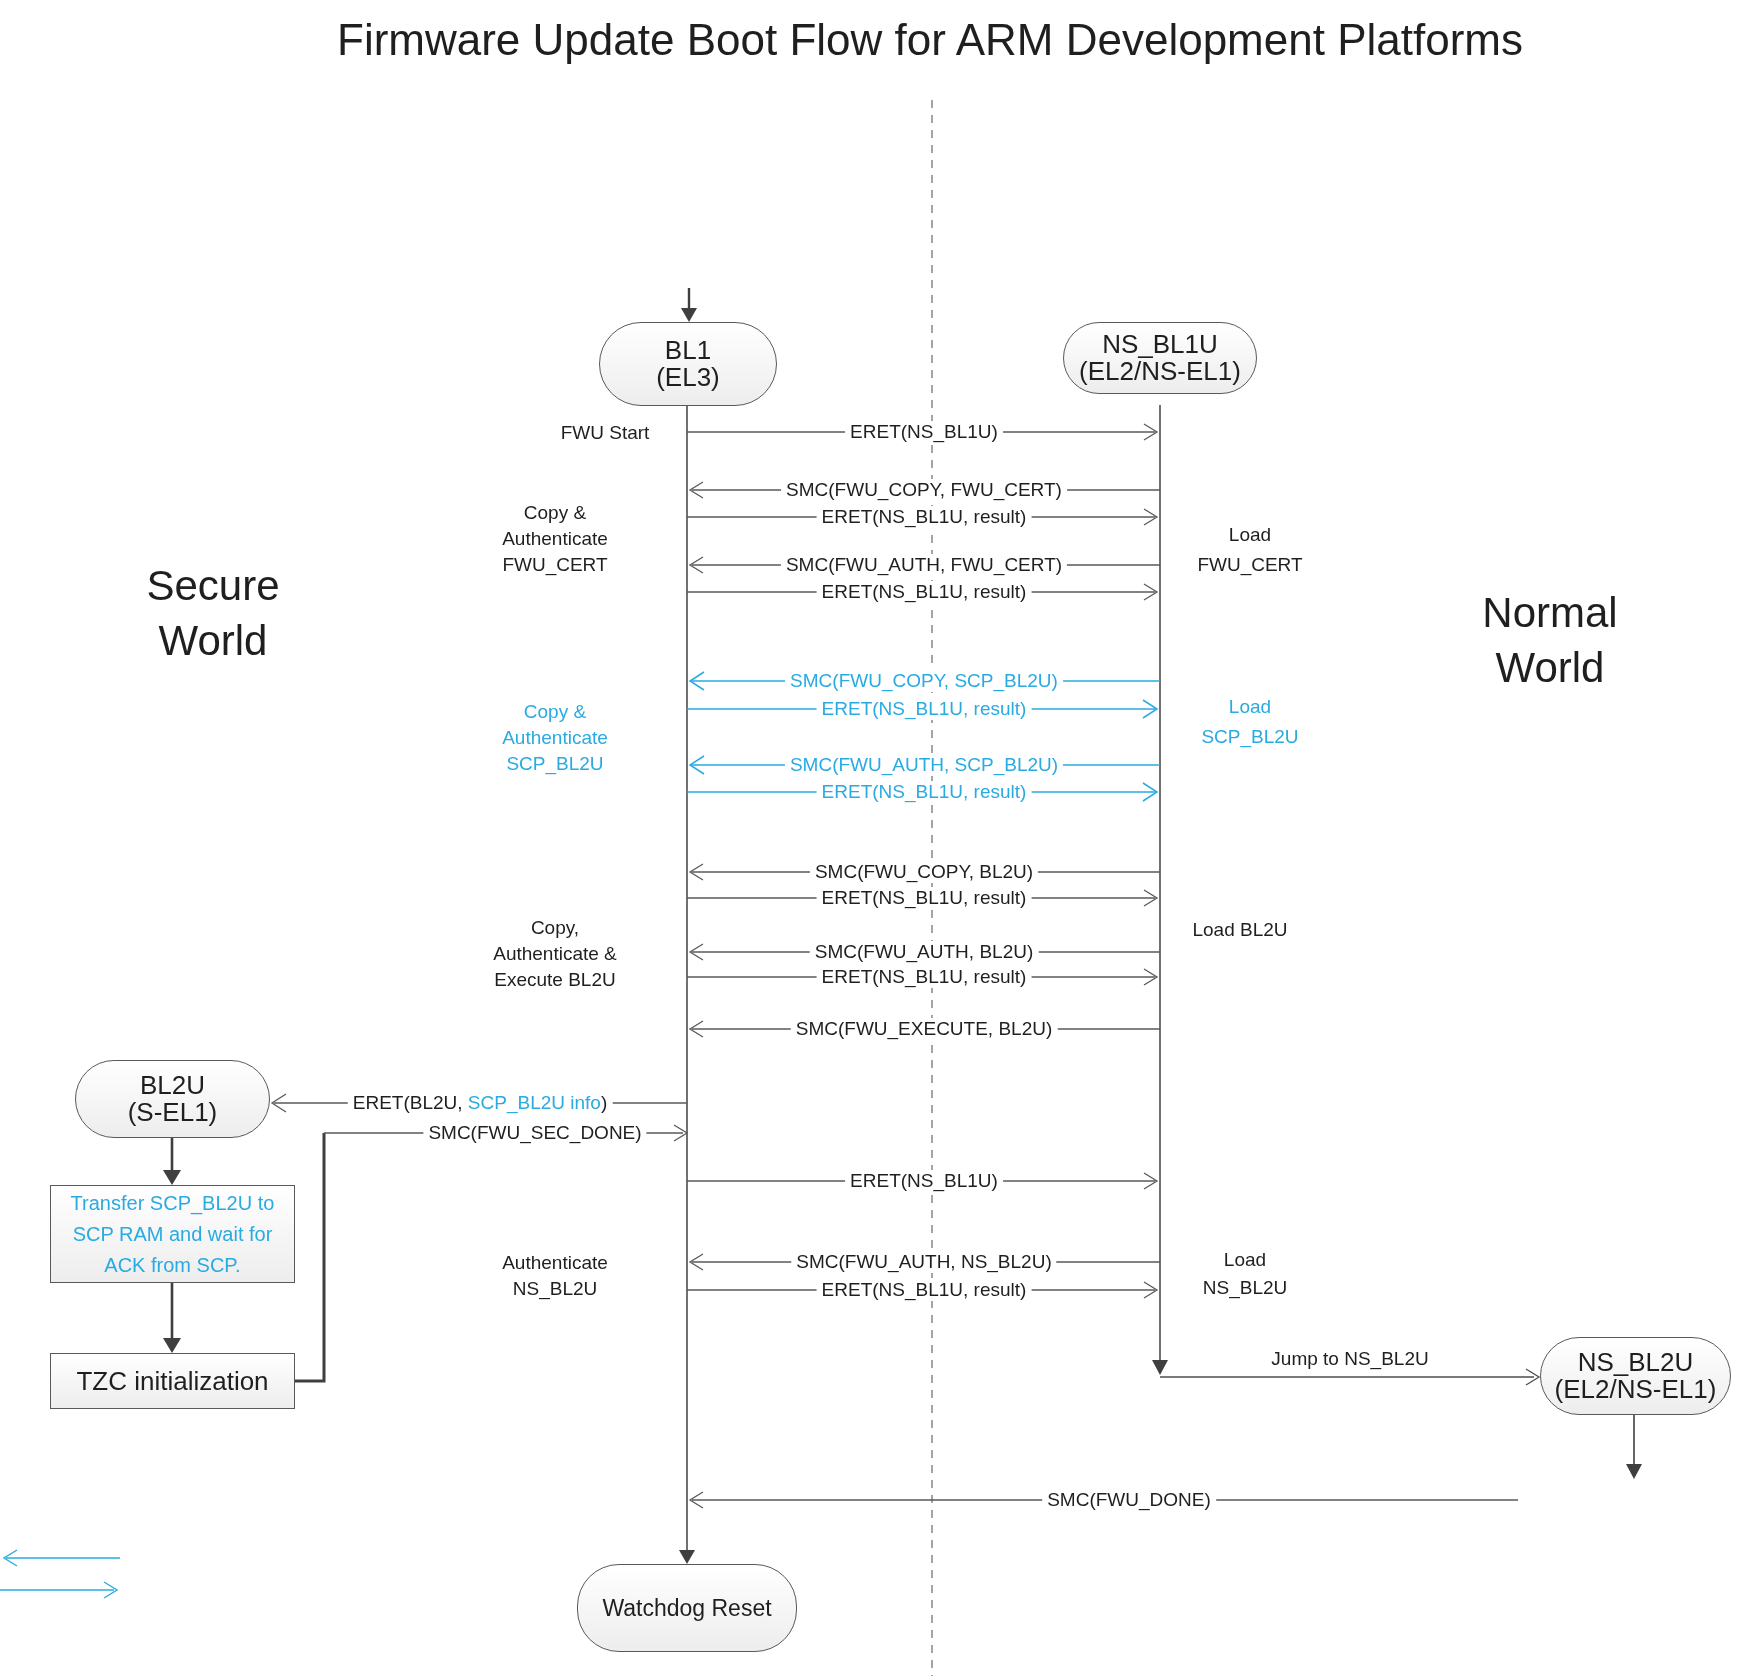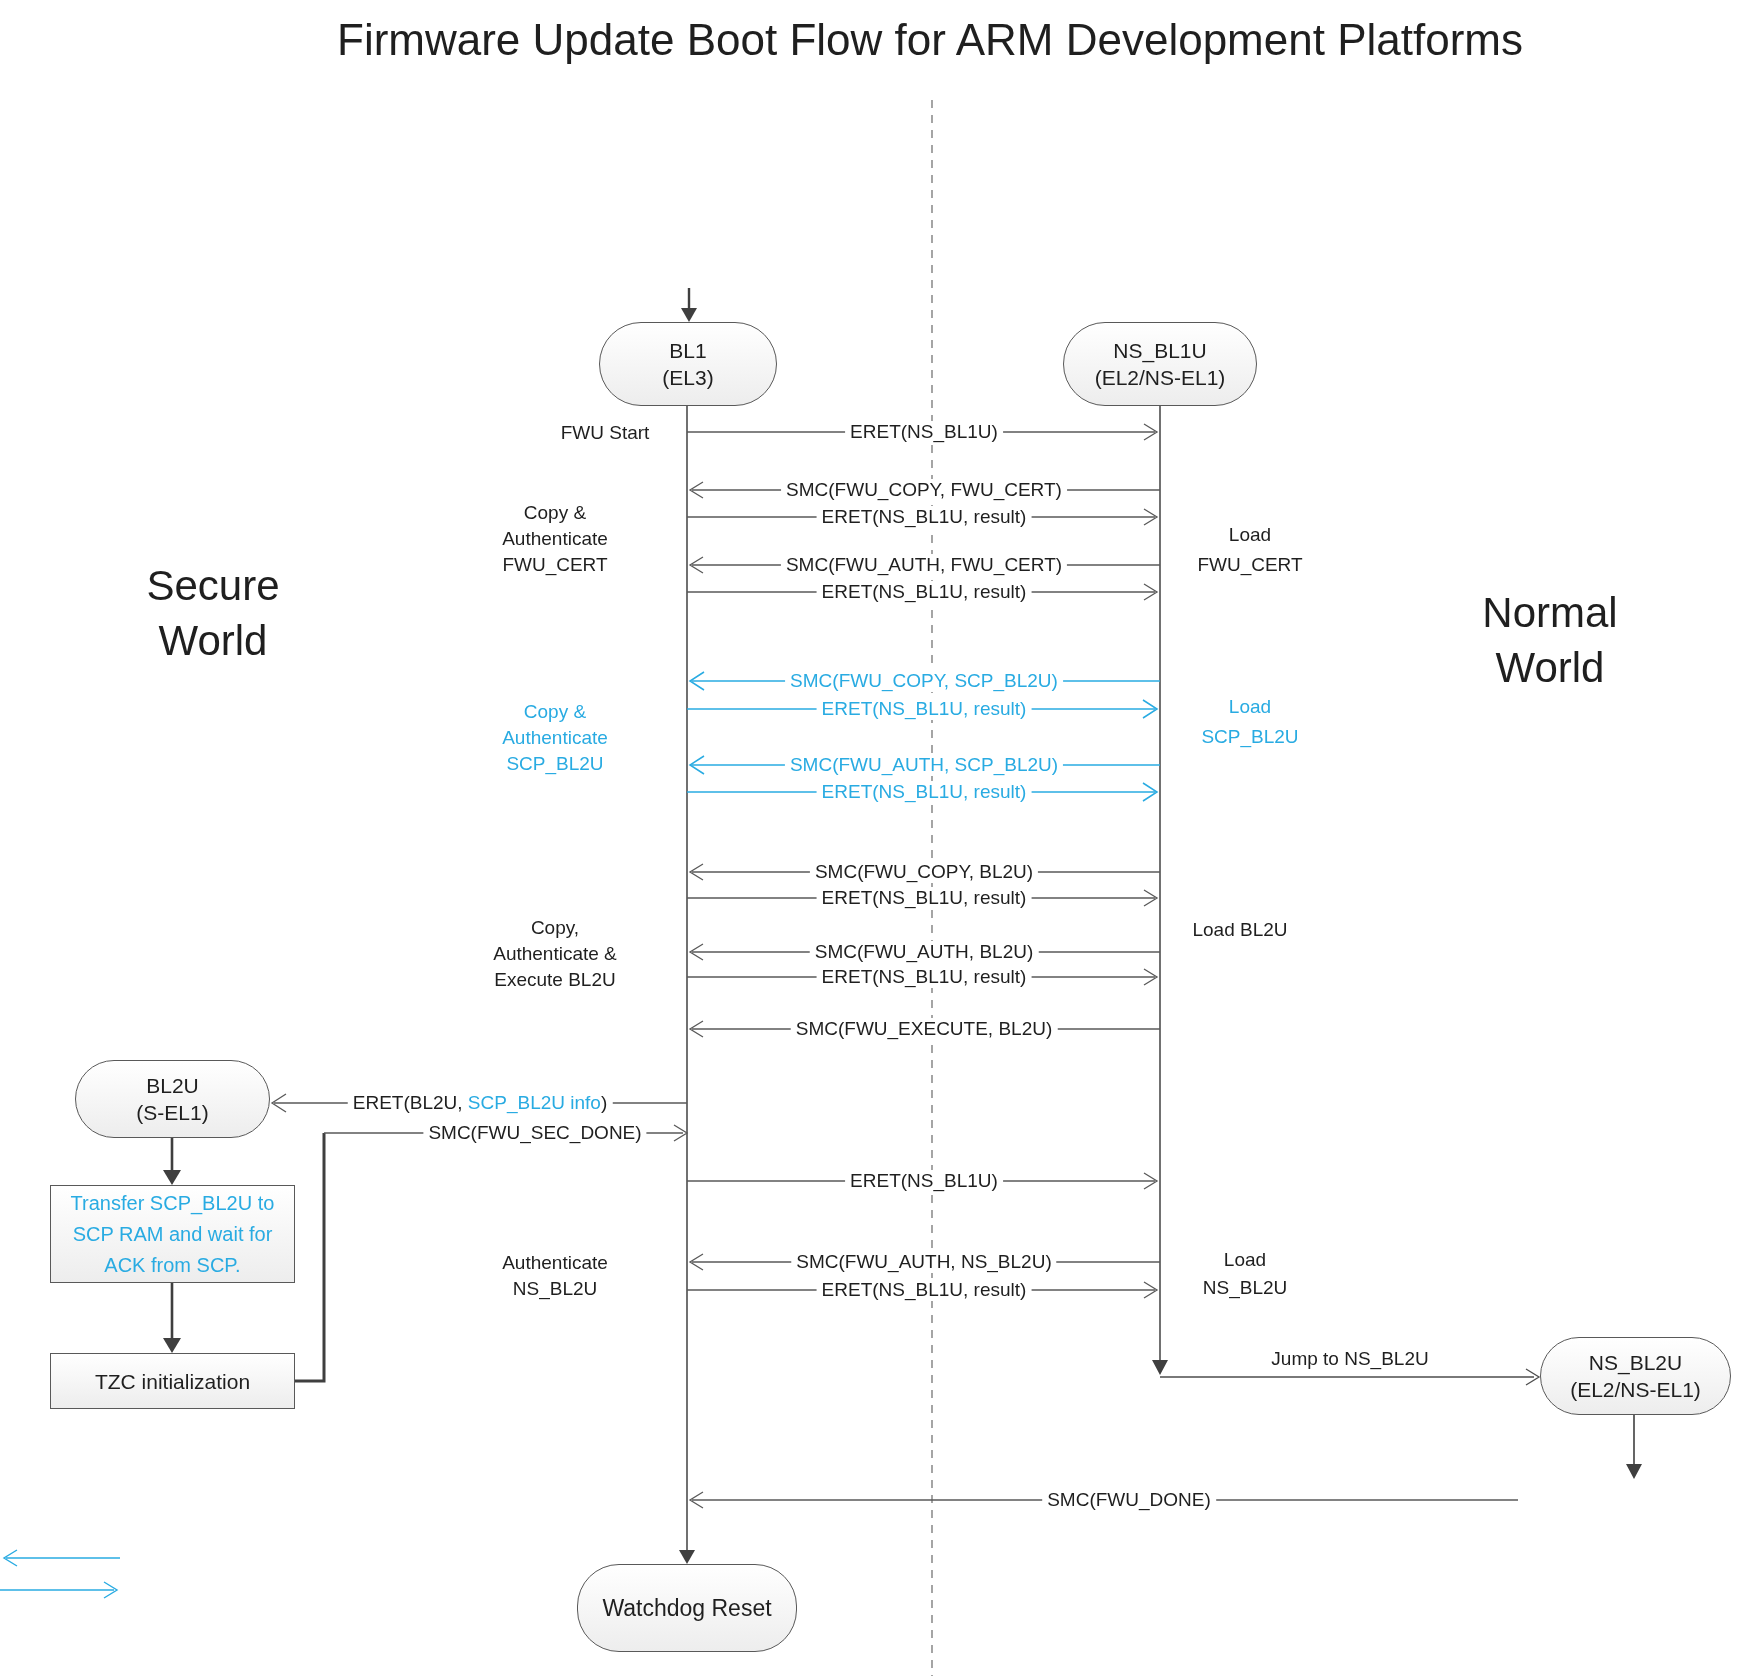--- a/index.html
+++ b/index.html
@@ -5,21 +5,21 @@
   html,body{margin:0;padding:0;background:#fff;}
   #canvas{position:relative;width:1749px;height:1676px;background:#fff;overflow:hidden;
           font-family:"Liberation Sans", sans-serif;color:#1f1f1f;}
   svg{position:absolute;left:0;top:0;}
   .abs{position:absolute;transform:translate(-50%,-50%);}
   .pre{white-space:pre-line;text-align:center;}
   .title{font-size:44px;white-space:nowrap;}
   .world{font-size:42px;line-height:55px;}
   .node{position:absolute;display:flex;align-items:center;justify-content:center;
         border:1.5px solid #595959;background:linear-gradient(180deg,#ffffff 0%,#ededed 100%);
-        font-size:21px;line-height:27px;box-sizing:border-box;}
+        font-size:26px;line-height:27px;box-sizing:border-box;}
   .pill{border-radius:42px;}
   .ellipse{border-radius:50%;font-size:20px;line-height:25px;}
   .rect{border-width:1px;}
   .msg{position:absolute;transform:translate(-50%,-50%);background:#fff;padding:0 5px;
        font-size:19px;white-space:nowrap;z-index:3;}
   .stage{position:absolute;transform:translate(-50%,-50%);font-size:19px;line-height:26px;
          text-align:center;white-space:pre-line;background:#fff;padding:0 3px;z-index:3;}
   .blue{color:#29ABE2;}
   .legendtext{font-size:19px;line-height:26px;}
   .fip{font-size:24px;}
@@ -167,21 +167,21 @@
   </svg>
 
   <div class="abs title" style="left:930px;top:40px;">Firmware Update Boot Flow for ARM Development Platforms</div>
   <div class="abs world pre" style="left:213px;top:613px;">Secure
 World</div>
   <div class="abs world pre" style="left:1550px;top:640px;">Normal
 World</div>
 
   <div class="node pill pre" style="left:599px;top:322px;width:178px;height:84px;">BL1
 (EL3)</div>
-  <div class="node pill pre" style="left:1063px;top:322px;width:194px;height:84px;">NS_BL1U
+  <div class="node pill pre" style="left:1063px;top:322px;width:194px;height:72px;">NS_BL1U
 (EL2/NS-EL1)</div>
   <div class="node pill pre" style="left:75px;top:1060px;width:195px;height:78px;">BL2U
 (S-EL1)</div>
   <div class="node rect pre transfer blue" style="left:50px;top:1185px;width:245px;height:98px;">Transfer SCP_BL2U to
 SCP RAM and wait for
 ACK from SCP.</div>
   <div class="node rect" style="left:50px;top:1353px;width:245px;height:56px;">TZC initialization</div>
   <div class="node pill pre" style="left:1540px;top:1337px;width:191px;height:78px;">NS_BL2U
 (EL2/NS-EL1)</div>
   <div class="node pill wd" style="left:577px;top:1564px;width:220px;height:88px;">Watchdog Reset</div>

